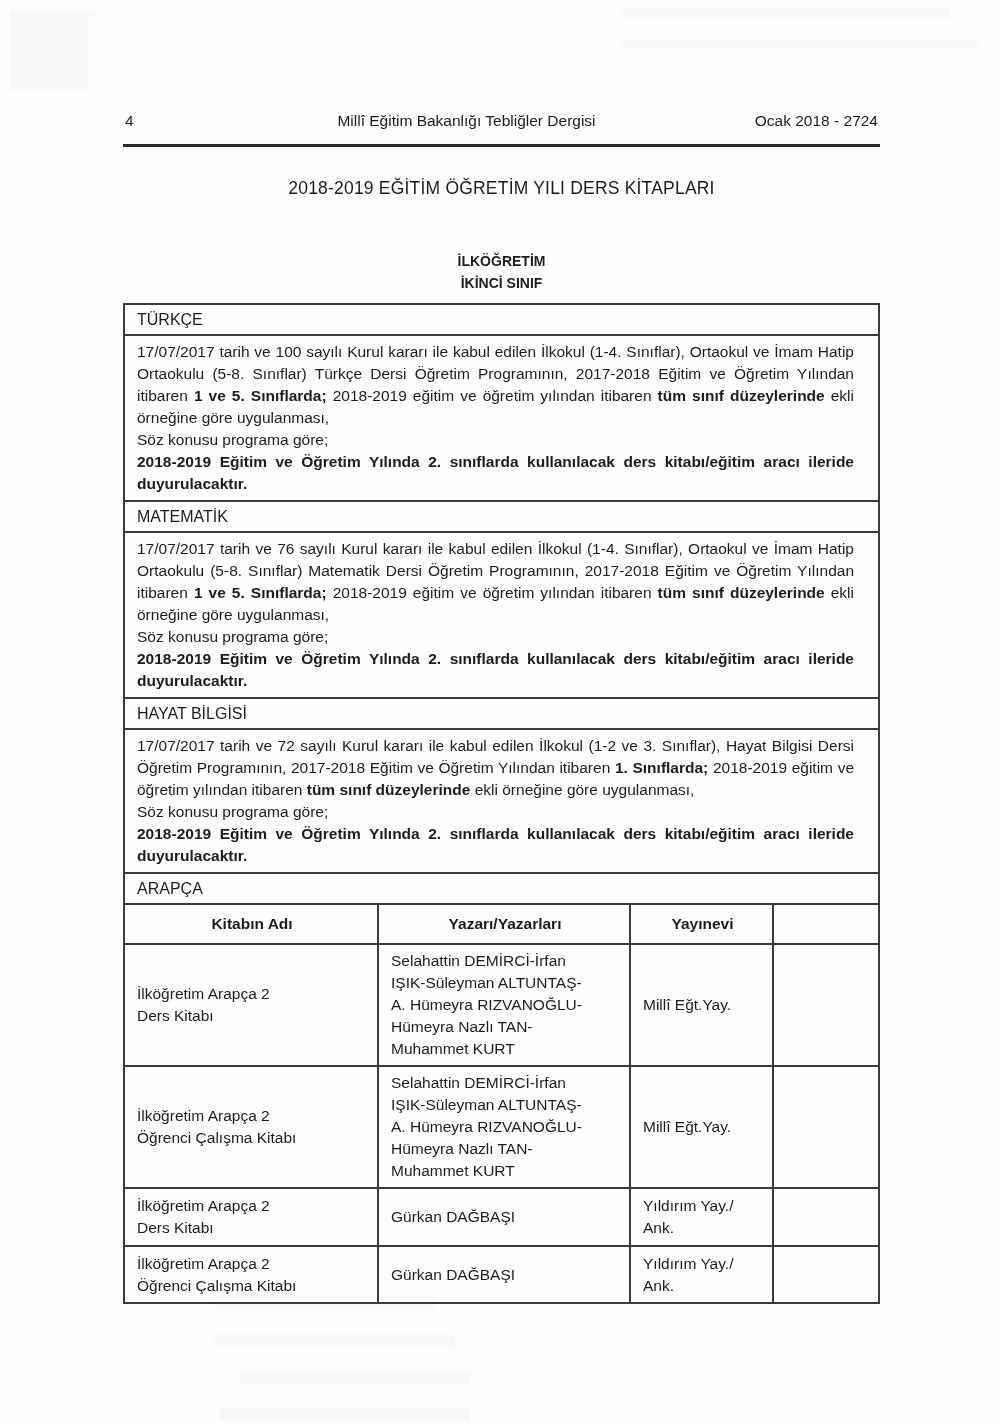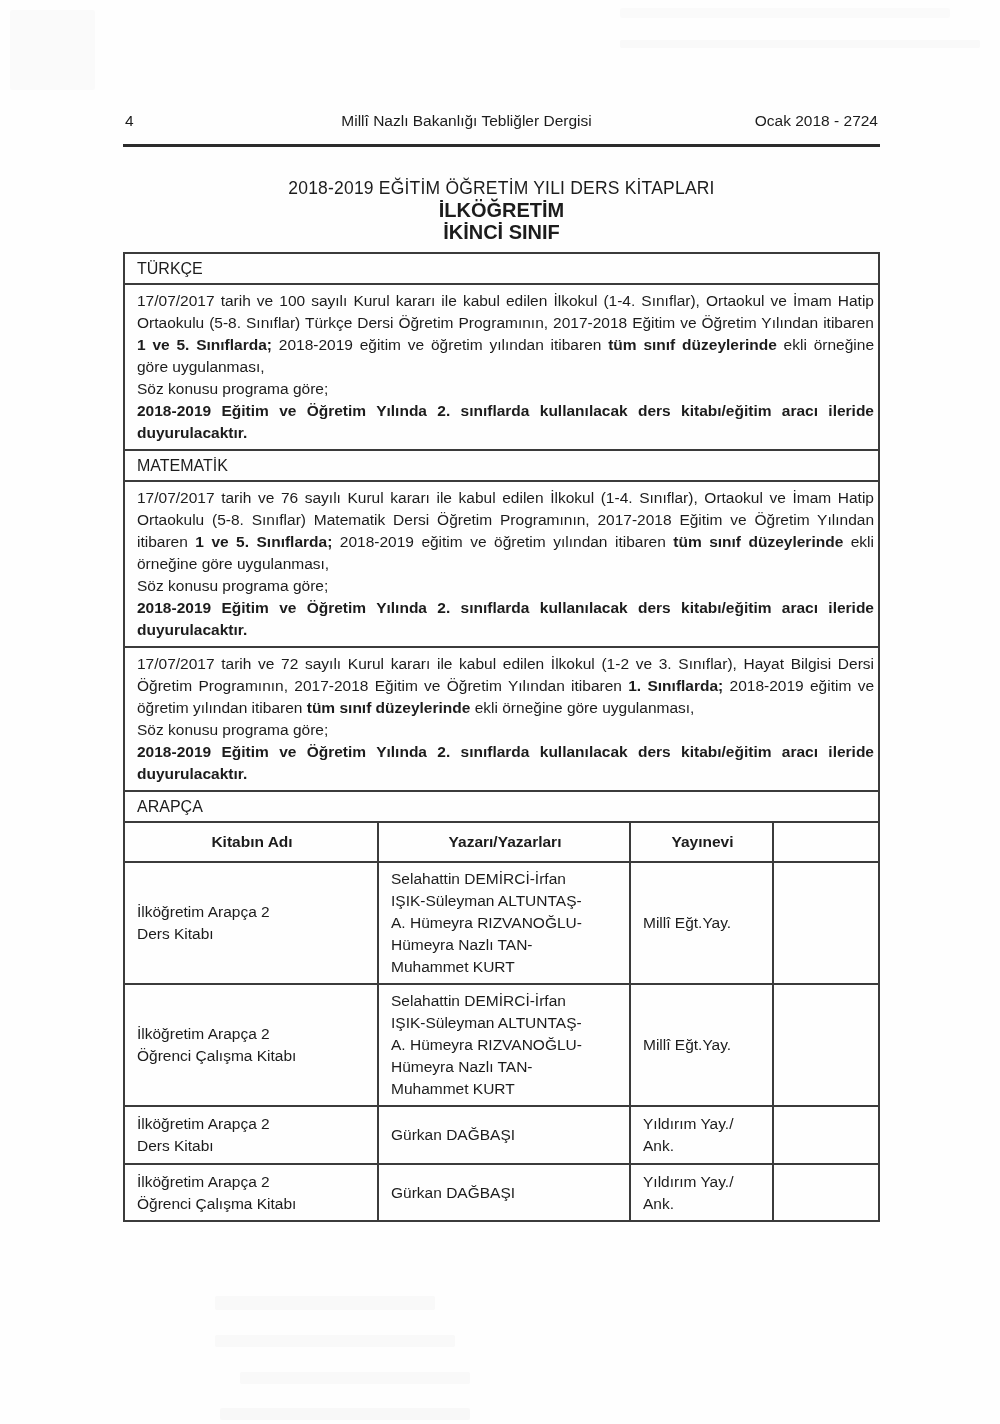--- a/index.html
+++ b/index.html
@@ -38,42 +38,43 @@
   }
   
   .doc-title {
     margin-top: 31px;
     text-align: center;
     font-size: 17.5px;
     font-weight: normal;
     letter-spacing: 0.2px;
   }
   .doc-subtitle {
+    margin-top: 51px;
     text-align: center;
-    font-size: 20px;
+    font-size: 14px;
     font-weight: bold;
     line-height: 22px;
   }
   
   .sections { margin-top: 9px; }
   .sec-head {
     border: 2px solid #3b3b3b;
     margin-top: -2px;
     font-weight: normal;
     font-size: 16px;
     padding: 6px 12px 5px 12px;
     background: #fefefe;
     position: relative;
     z-index: 2;
   }
   .sections > .sec-head:first-child { margin-top: 0; }
   .sec-body {
     border: 2px solid #3b3b3b;
     margin-top: -2px;
-    padding: 5px 4px 5px 12px;
+    padding: 5px 24px 5px 12px;
     font-size: 15.5px;
     line-height: 22px;
     position: relative;
     z-index: 1;
   }
   .sec-body p.just { text-align: justify; }
   .sec-body .b, .sec-body p.bold { font-weight: bold; }
   
   table.books {
     width: 100%;
@@ -112,21 +113,21 @@
   <div class="ghost" style="left:10px;  top:10px; width:85px;  height:80px; opacity:0.04;"></div>
   <div class="ghost" style="left:215px; top:1296px; width:220px; height:14px; opacity:0.05;"></div>
   <div class="ghost" style="left:215px; top:1335px; width:240px; height:12px; opacity:0.05;"></div>
   <div class="ghost" style="left:240px; top:1372px; width:230px; height:12px; opacity:0.05;"></div>
   <div class="ghost" style="left:220px; top:1408px; width:250px; height:12px; opacity:0.06;"></div>
 
   <div class="content">
 
     <div class="pageheader">
       <span class="left">4</span>
-      <span class="mid">Millî Nazlı Bakanlığı Tebliğler Dergisi</span>
+      <span class="mid">Millî Eğitim Bakanlığı Tebliğler Dergisi</span>
       <span class="right">Ocak 2018 - 2724</span>
     </div>
     <div class="header-rule"></div>
 
     <div class="doc-title">2018-2019 EĞİTİM ÖĞRETİM YILI DERS KİTAPLARI</div>
 
     <div class="doc-subtitle">
       <div>İLKÖĞRETİM</div>
       <div>İKİNCİ SINIF</div>
     </div>
@@ -140,20 +141,21 @@
         <p class="bold just">2018-2019 Eğitim ve Öğretim Yılında 2. sınıflarda  kullanılacak ders kitabı/eğitim aracı ileride duyurulacaktır.</p>
       </div>
 
       <div class="sec-head">MATEMATİK</div>
       <div class="sec-body">
         <p class="just"><span>17/07/2017 tarih ve 76 sayılı Kurul kararı ile kabul edilen İlkokul (1-4. Sınıflar), Ortaokul ve İmam Hatip Ortaokulu (5-8. Sınıflar) Matematik Dersi Öğretim Programının, 2017-2018 Eğitim ve Öğretim Yılından itibaren </span><span class="b">1 ve 5. Sınıflarda;</span><span> 2018-2019 eğitim ve öğretim yılından itibaren </span><span class="b">tüm sınıf düzeylerinde</span><span> ekli örneğine göre uygulanması,</span></p>
         <p>Söz konusu programa göre;</p>
         <p class="bold just">2018-2019 Eğitim ve Öğretim Yılında 2. sınıflarda  kullanılacak ders kitabı/eğitim aracı ileride duyurulacaktır.</p>
       </div>
 
+      <div class="sec-head">HAYAT BİLGİSİ</div>
       <div class="sec-body">
         <p class="just"><span>17/07/2017 tarih ve 72 sayılı Kurul kararı ile kabul edilen İlkokul (1-2 ve 3. Sınıflar), Hayat Bilgisi Dersi Öğretim Programının, 2017-2018 Eğitim ve Öğretim Yılından itibaren </span><span class="b">1. Sınıflarda;</span><span> 2018-2019 eğitim ve öğretim yılından itibaren </span><span class="b">tüm sınıf düzeylerinde</span><span> ekli örneğine göre uygulanması,</span></p>
         <p>Söz konusu programa göre;</p>
         <p class="bold just">2018-2019 Eğitim ve Öğretim Yılında 2. sınıflarda  kullanılacak ders kitabı/eğitim aracı ileride duyurulacaktır.</p>
       </div>
 
       <div class="sec-head">ARAPÇA</div>
 
       <table class="books">
         <colgroup>

